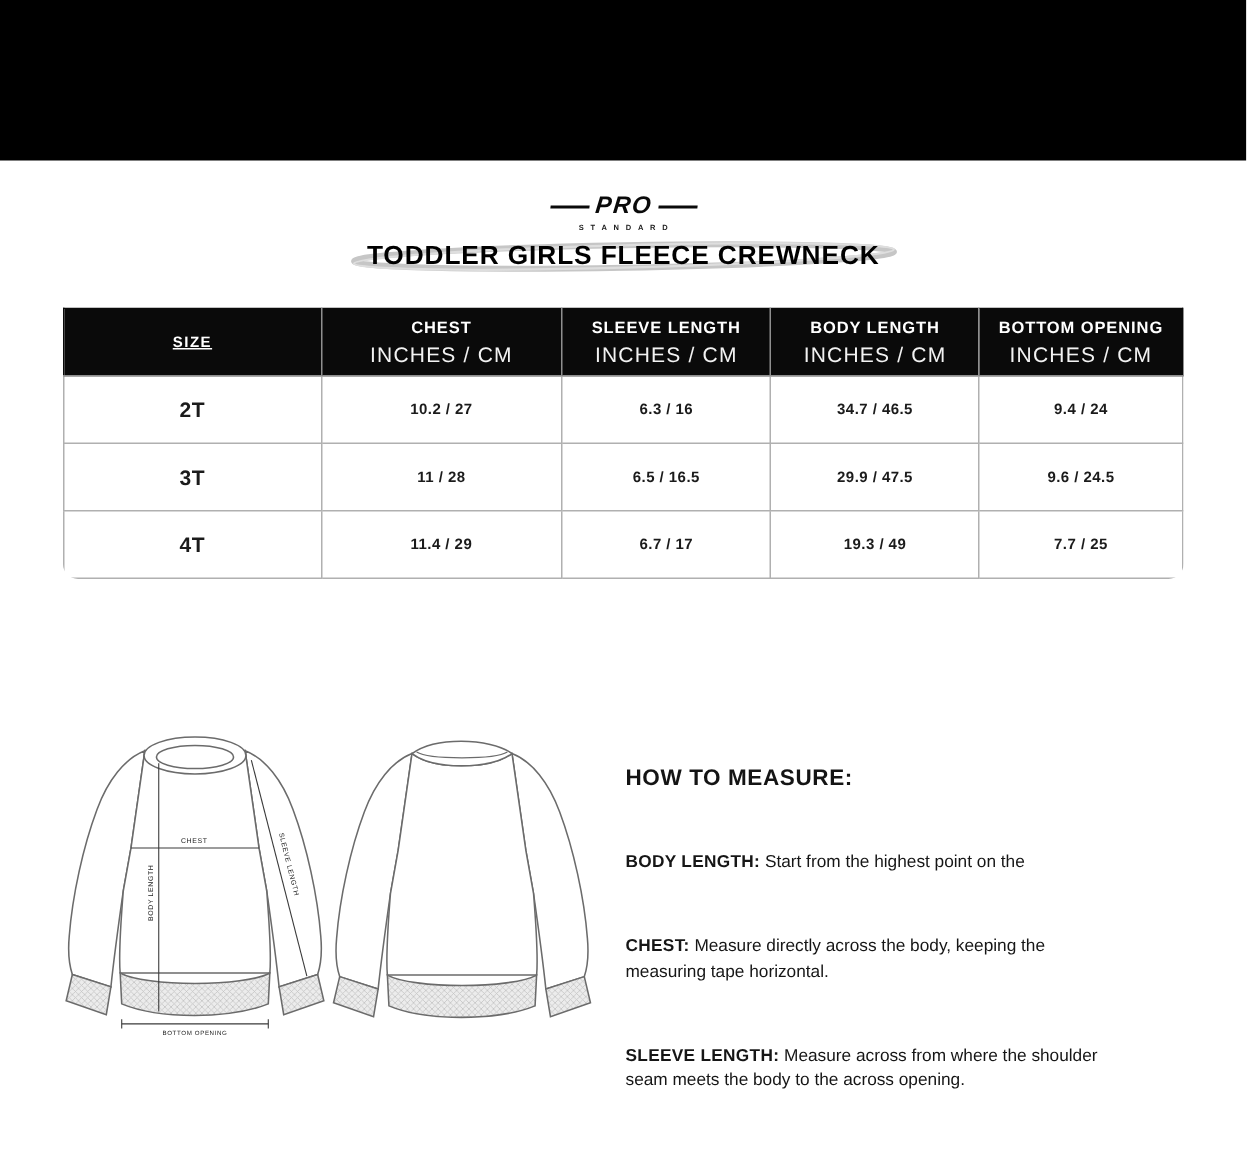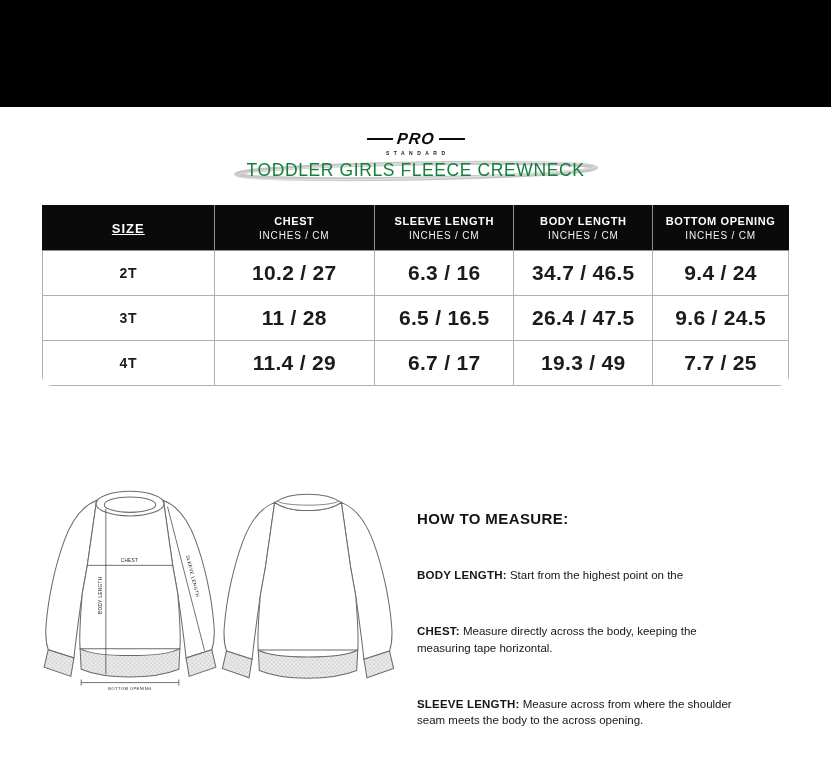--- a/index.html
+++ b/index.html
@@ -22,37 +22,37 @@
   .logo-sub {
     margin-top:2px; font-size:5px; font-weight:bold; letter-spacing:4.5px;
     color:#1a1a1a; text-indent:4.5px;
   }
 
   
   .title-block { position:absolute; left:0; top:152px; width:831px; height:40px; }
   .swoosh { position:absolute; left:0; top:0; width:831px; height:40px; }
   .page-title {
     position:absolute; left:0; top:8px; width:831px; text-align:center;
-    font-size:17.5px; font-weight:normal; letter-spacing:0.6px; color:#15803d;
+    font-size:17.5px; font-weight:bold; letter-spacing:0.6px; color:#000000;
   }
 
   
   .table-wrap {
     position:absolute; left:42px; top:205px; width:747px;
     border-radius:0 0 10px 10px; overflow:hidden;
   }
   table.size-table { width:100%; border-collapse:collapse; }
   .size-table th, .size-table td { border:1px solid #b0b0b0; text-align:center; }
   .size-table thead th { background:#0a0a0a; color:#fff; height:45px; border-color:#8f8f8f; border-top-color:#0a0a0a; }
   .size-table thead th:first-child { border-left-color:#0a0a0a; }
   .size-table thead th:last-child { border-right-color:#0a0a0a; }
   .th-label { font-size:11px; font-weight:bold; letter-spacing:0.6px; }
-  .th-label.size-label { font-size:13px; letter-spacing:1px;text-decoration:underline; }
-  .th-sub { font-size:10px; font-weight:normal; letter-spacing:0.8px; margin-top:3px; color:#f2f2f2; }
-  .size-table tbody td { height:45px; background:#fff; font-size:21px; font-weight:bold; color:#1b1b1b; letter-spacing:0.3px; }
+  .th-label.size-label { font-size:10px; letter-spacing:1px;text-decoration:underline; }
+  .th-sub { font-size:14px; font-weight:normal; letter-spacing:0.8px; margin-top:3px; color:#f2f2f2; }
+  .size-table tbody td { height:45px; background:#fff; font-size:10px; font-weight:bold; color:#1b1b1b; letter-spacing:0.3px; }
   .size-table td.size-cell { font-size:14px; letter-spacing:0.5px; }
   .col-size { width:23%; } .col-chest { width:21.5%; }
   .col-sleeve { width:18.7%; } .col-body { width:18.6%; } .col-bottom { width:18.2%; }
 
   
   .sketch-front { position:absolute; left:40px;  top:486px; }
   .sketch-back  { position:absolute; left:218px; top:488px; }
   .sketch-front svg, .sketch-back svg { display:block; }
 
   
@@ -115,21 +115,21 @@
           <td class="size-cell">2T</td>
           <td>10.2 / 27</td>
           <td>6.3 / 16</td>
           <td>34.7 / 46.5</td>
           <td>9.4 / 24</td>
         </tr>
         <tr>
           <td class="size-cell">3T</td>
           <td>11 / 28</td>
           <td>6.5 / 16.5</td>
-          <td>26.4 / 47.5</td>
+          <td>29.9 / 47.5</td>
           <td>9.6 / 24.5</td>
         </tr>
         <tr>
           <td class="size-cell">4T</td>
           <td>11.4 / 29</td>
           <td>6.7 / 17</td>
           <td>19.3 / 49</td>
           <td>7.7 / 25</td>
         </tr>
       </tbody>

